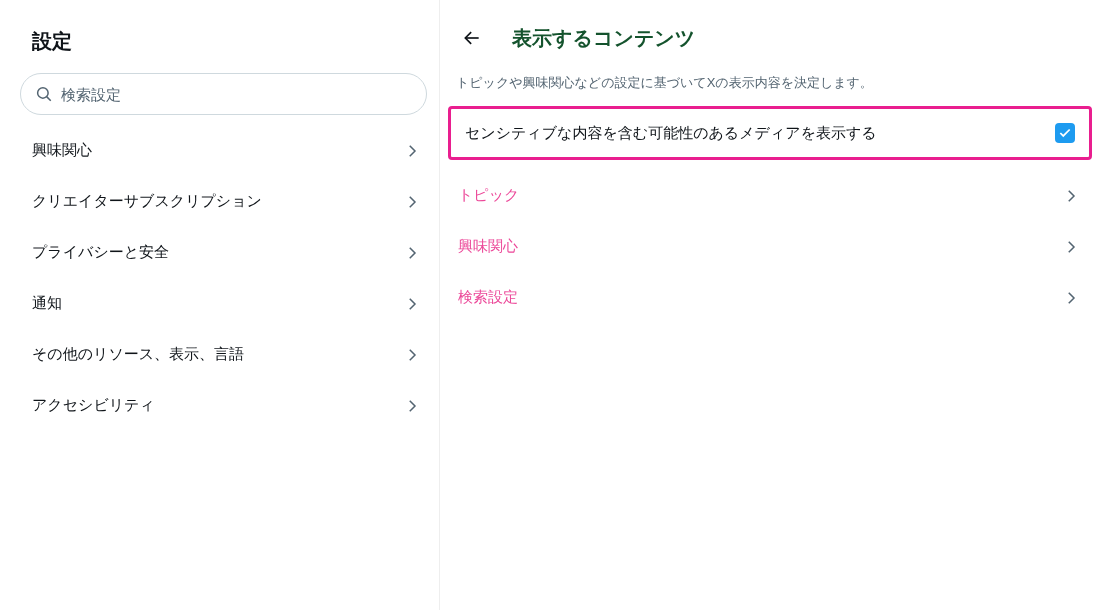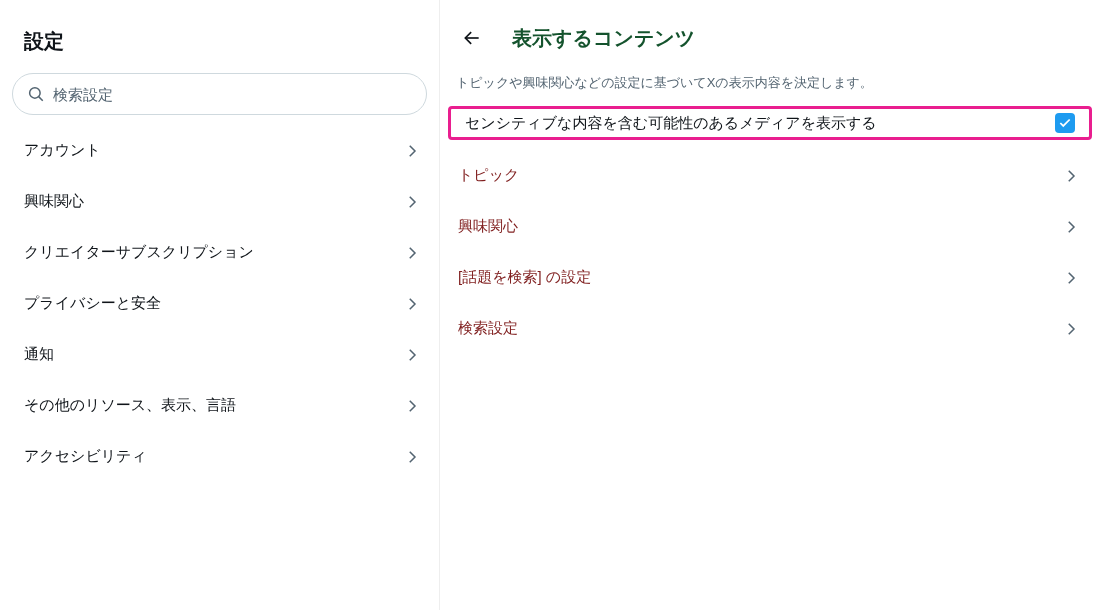--- a/index.html
+++ b/index.html
@@ -11,21 +11,21 @@
       font-family: -apple-system, BlinkMacSystemFont, "Segoe UI", "Hiragino Sans", "Hiragino Kaku Gothic ProN", Meiryo, sans-serif;
       background: #fff;
       color: #0f1419;
       width: 1100px;
       height: 610px;
       overflow: hidden;
       display: flex;
     }
     .sidebar {
       width: 440px;
-      padding: 16px 0 0 0;
+      padding: 16px 0 0 8px;
       border-right: 1px solid #eee;
     }
     .sidebar-title {
       font-size: 20px;
       font-weight: 800;
       padding: 12px 18px 18px 24px;
       color: #0f1419;
     }
     .search-wrap {
       padding: 0 12px 10px 12px;
@@ -99,21 +99,21 @@
     }
     .main-desc {
       font-size: 13px;
       color: #536471;
       padding: 6px 7px 14px 16px;
     }
     .highlight-row {
       margin: 0 8px 10px 8px;
       border: 3px solid #e91e8f;
       border-radius: 4px;
-      padding: 4px 14px;
+      padding: 14px 14px;
       display: flex;
       align-items: center;
       justify-content: space-between;
     }
     .highlight-label {
       font-size: 15px;
       color: #0f1419;
     }
     .checkbox {
       width: 20px;
@@ -130,45 +130,39 @@
       width: 14px;
       height: 14px;
     }
     .option-row {
       display: flex;
       align-items: center;
       justify-content: space-between;
       padding: 16px 20px 16px 18px;
       cursor: pointer;
       font-size: 15px;
-      color: #7f1d1d;
+      color: #ec4899;
     }
   </style>
 </head>
 <body>
 
 <div class="sidebar">
   <h1 class="sidebar-title">設定</h1>
   <div class="search-wrap">
     <div class="search-box">
       <svg class="search-icon-svg" viewBox="0 0 24 24" fill="none" stroke="#536471" stroke-width="2">
         <circle cx="10.5" cy="10.5" r="7"></circle>
         <line x1="21" y1="21" x2="15.5" y2="15.5"></line>
       </svg>
       <input type="text" placeholder="検索設定" style="">
     </div>
   </div>
 
   <div class="nav-item">
-    <span>アカウント</span>
-    <svg class="chevron-svg" viewBox="0 0 24 24" fill="none" stroke="#536471" stroke-width="2">
-        <polyline points="9 5 16 12 9 19"></polyline>
-      </svg>
-  </div>
-  <div class="nav-item">
     <span>興味関心</span>
     <svg class="chevron-svg" viewBox="0 0 24 24" fill="none" stroke="#536471" stroke-width="2">
         <polyline points="9 5 16 12 9 19"></polyline>
       </svg>
   </div>
   <div class="nav-item">
     <span>クリエイターサブスクリプション</span>
     <svg class="chevron-svg" viewBox="0 0 24 24" fill="none" stroke="#536471" stroke-width="2">
         <polyline points="9 5 16 12 9 19"></polyline>
       </svg>
@@ -226,24 +220,18 @@
         <polyline points="9 5 16 12 9 19"></polyline>
       </svg>
   </div>
   <div class="option-row">
     <span>興味関心</span>
     <svg class="chevron-svg" viewBox="0 0 24 24" fill="none" stroke="#536471" stroke-width="2">
         <polyline points="9 5 16 12 9 19"></polyline>
       </svg>
   </div>
   <div class="option-row">
-    <span>[話題を検索] の設定</span>
-    <svg class="chevron-svg" viewBox="0 0 24 24" fill="none" stroke="#536471" stroke-width="2">
-        <polyline points="9 5 16 12 9 19"></polyline>
-      </svg>
-  </div>
-  <div class="option-row">
     <span>検索設定</span>
     <svg class="chevron-svg" viewBox="0 0 24 24" fill="none" stroke="#536471" stroke-width="2">
         <polyline points="9 5 16 12 9 19"></polyline>
       </svg>
   </div>
 </div>
 
 </body></html>

